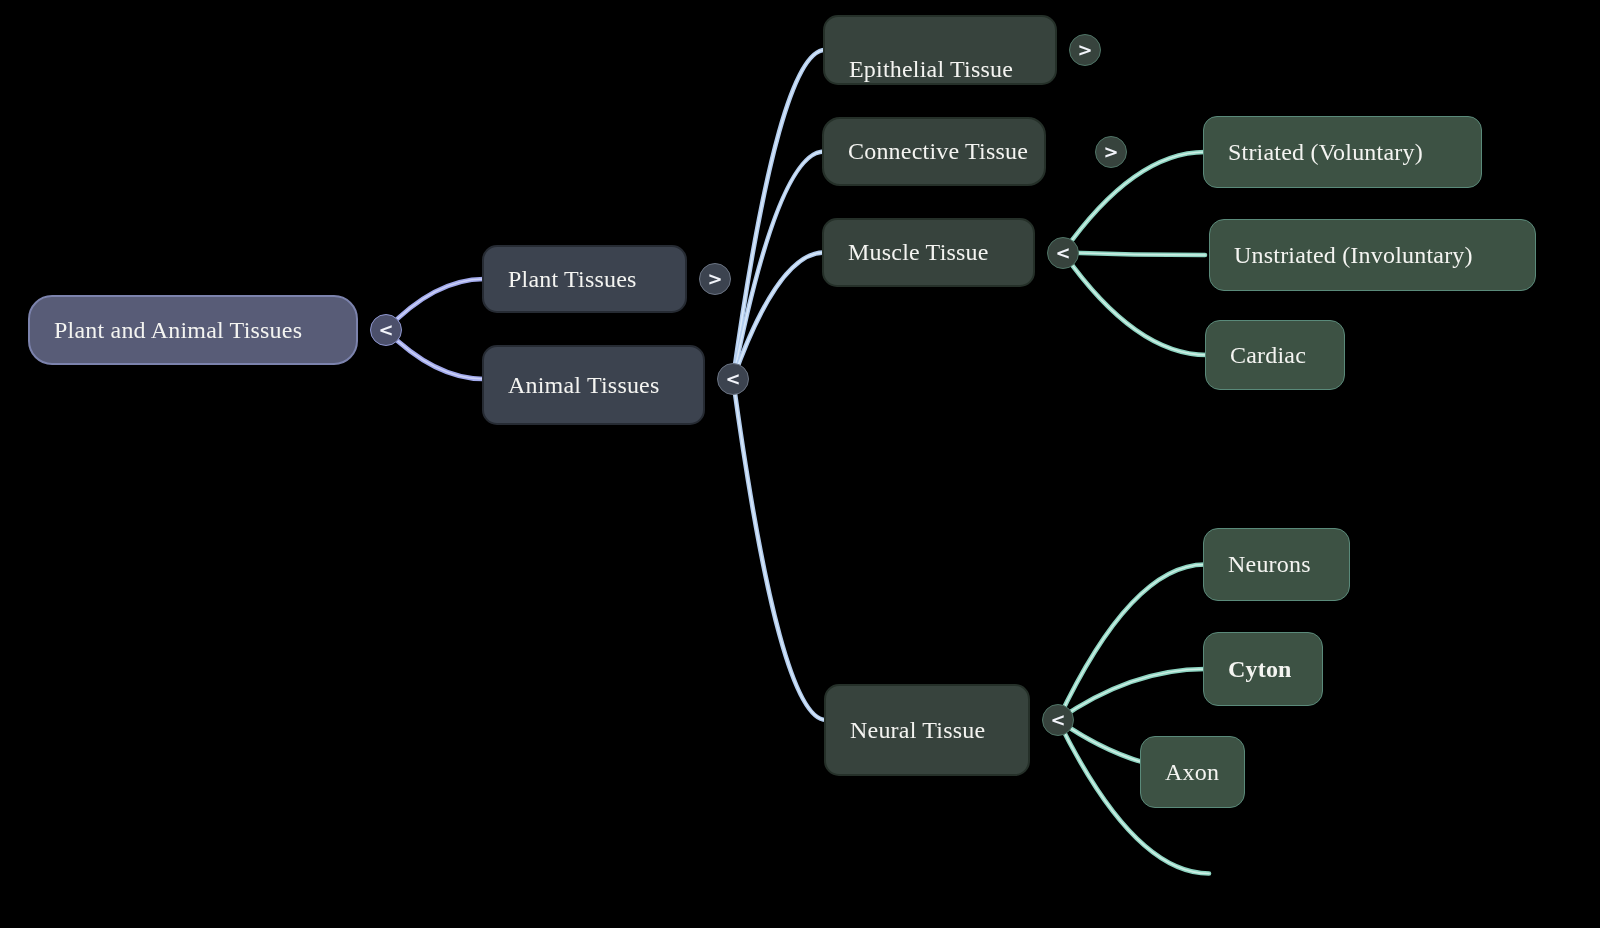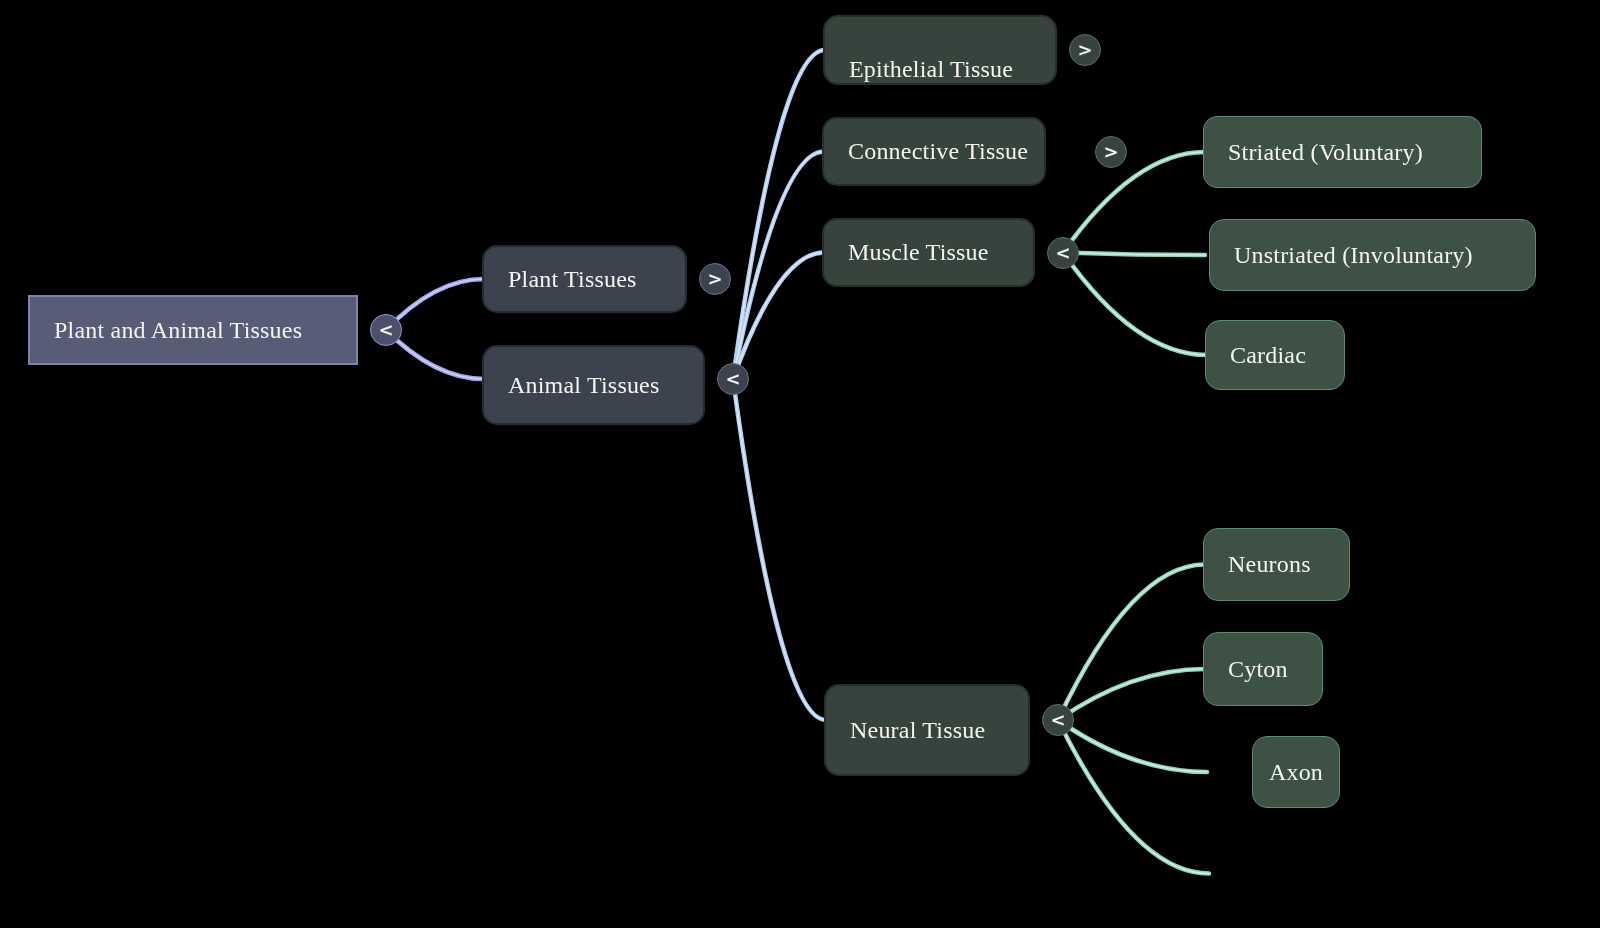--- a/index.html
+++ b/index.html
@@ -16,21 +16,21 @@
     position:absolute;
     display:flex;align-items:center;
     box-sizing:border-box;
     padding:0 24px;
     border-radius:15px;
     color:var(--text,#f4f4f1);
     font-size:24px;
     letter-spacing:0.2px;
     white-space:nowrap;
   }
-  .node.p-purple{background:var(--root-fill);border:2px solid var(--root-border);border-radius:0;}
+  .node.p-purple{background:var(--root-fill);border:2px solid var(--root-border);border-radius:24px;}
   .node.p-slate {background:var(--slate-fill);border:2px solid var(--slate-border);}
   .node.p-forest{background:var(--forest-fill);border:2px solid var(--forest-border);}
   .node.p-leaf  {background:var(--leaf-fill);border:1.5px solid var(--leaf-border);}
   .toggle{
     position:absolute;
     width:32px;height:32px;
     box-sizing:border-box;
     border-radius:50%;
     display:flex;align-items:center;justify-content:center;
     font-family:"DejaVu Sans","Liberation Sans",sans-serif;
@@ -86,21 +86,21 @@
       </div>
       <div class="toggle p-slate" style="left: 699px; top: 263px;">&gt;</div>
       <div class="node p-slate" style="left: 482px; top: 345px; width: 223px; height: 80px;">
         <span class="label">Animal Tissues</span>
       </div>
       <div class="toggle p-slate" style="left: 717px; top: 363px;">&lt;</div>
       <div class="node p-forest" style="left: 823px; top: 15px; width: 234px; height: 70px; align-items: flex-end;">
         <span class="label">Epithelial Tissue</span>
       </div>
       <div class="toggle p-forest" style="left: 1069px; top: 34px;">&gt;</div>
-      <div class="node p-forest" style="left: 822px; top: 117px; width: 224px; height: 69px;">
+      <div class="node p-forest" style="left: 822px; top: 117px; width: 224px; height: 69px; border-radius: 18px;">
         <span class="label">Connective Tissue</span>
       </div>
       <div class="toggle p-forest" style="left: 1095px; top: 135.5px;">&gt;</div>
       <div class="node p-forest" style="left: 822px; top: 218px; width: 213px; height: 69px;">
         <span class="label">Muscle Tissue</span>
       </div>
       <div class="toggle p-forest" style="left: 1047px; top: 236.5px;">&lt;</div>
       <div class="node p-leaf" style="left: 1203px; top: 116px; width: 279px; height: 72px; border-radius: 14px;">
         <span class="label">Striated (Voluntary)</span>
       </div>
@@ -110,20 +110,20 @@
       <div class="node p-leaf" style="left: 1205px; top: 320px; width: 140px; height: 70px; text-align: center;">
         <span class="label">Cardiac</span>
       </div>
       <div class="node p-forest" style="left: 824px; top: 684px; width: 206px; height: 92px;">
         <span class="label">Neural Tissue</span>
       </div>
       <div class="toggle p-forest" style="left: 1042px; top: 704px;">&lt;</div>
       <div class="node p-leaf" style="left: 1203px; top: 528px; width: 147px; height: 73px;">
         <span class="label">Neurons</span>
       </div>
-      <div class="node p-leaf" style="left: 1203px; top: 632px; width: 120px; height: 74px;">
+      <div class="node p-leaf" style="left: 1203px; top: 632px; width: 120px; height: 74px; font-weight: bold;">
         <span class="label">Cyton</span>
       </div>
-      <div class="node p-leaf" style="left: 1252px; top: 736px; width: 88px; height: 72px; justify-content: center;">
+      <div class="node p-leaf" style="left: 1140px; top: 736px; width: 105px; height: 72px;">
         <span class="label">Axon</span>
       </div>
     </div>
 </div>
 
 </body></html>

